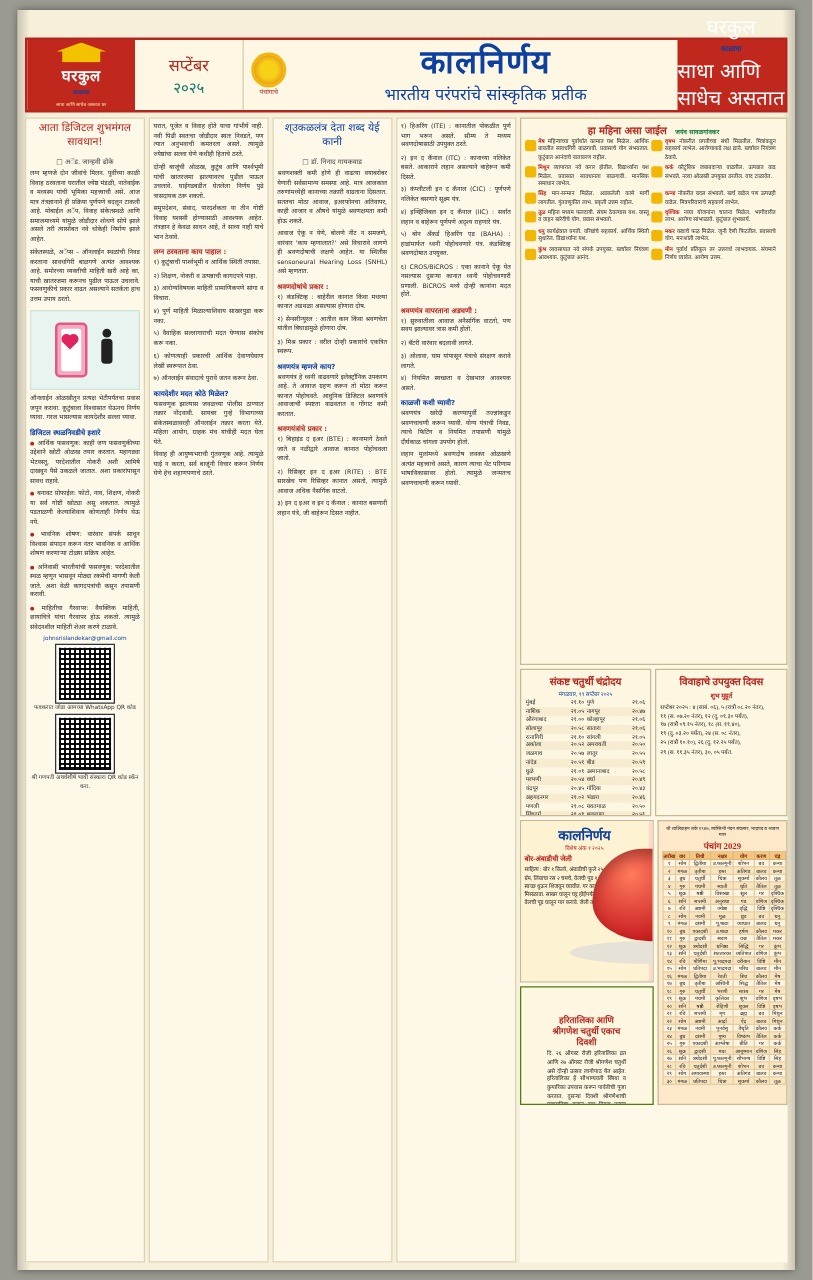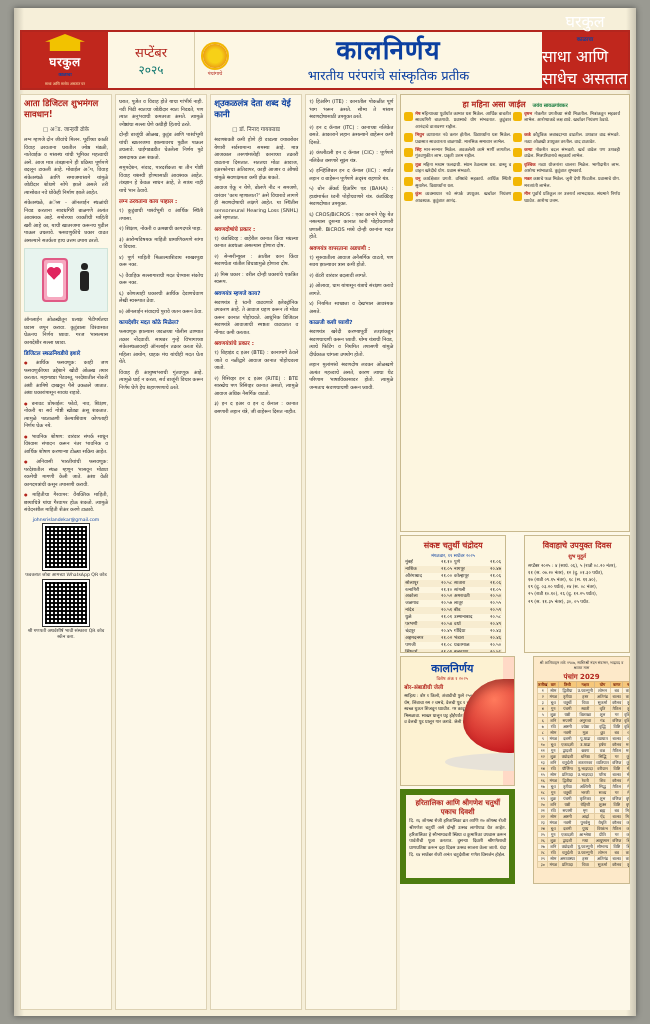--- a/index.html
+++ b/index.html
@@ -67,21 +67,21 @@
   .col{
     background:#fdf8e8;border:1px solid #ddd2b4;padding:3px 3px 2px 3px;
     overflow:hidden;position:relative;
   }
   .c1{width:97px;}
   .c2{width:97px;}
   .c3{width:97px;}
   .c4{width:97px;}
   .c5{flex:1;background:#fdf8e8;border:none;padding:0;display:flex;flex-direction:column;gap:3px;}
   .hd{
-    font-size:8.5px;font-weight:bold;color:#b3261e;text-align:left;line-height:1.25;
+    font-size:8.5px;font-weight:normal;color:#b3261e;text-align:center;line-height:1.25;
     margin-bottom:6px;
   }
   .hd.blue{color:#0b3fa0;}
   .byline{font-size:5.5px;text-align:center;color:#444;margin-bottom:3px;}
   .p{font-size:5px;line-height:1.5;color:#2a2a2a;text-align:justify;margin:0 0 3px 0;}
   .bullet{font-size:5px;line-height:1.5;color:#2a2a2a;text-align:justify;margin:0 0 3px 0;}
   .bullet::before{content:"\25CF";color:#b3261e;font-size:4px;margin-right:2px;}
   .sub{font-size:5.6px;font-weight:bold;color:#0b3fa0;margin:3px 0 2px;}
   .sub.red{color:#b3261e;}
   .phone-art{
@@ -120,21 +120,21 @@
   .box .bh{
     font-size:8px;font-weight:bold;color:#b3261e;text-align:center;margin-bottom:2px;
   }
   .rashi-grid{display:flex;flex-wrap:wrap;gap:2px;}
   .rashi{width:48.2%;display:flex;gap:2px;}
   .rashi .ic{
     width:9px;height:9px;flex:0 0 9px;background:#f2b705;border-radius:2px;margin-top:1px;
   }
   .rashi .tx{font-size:4.4px;line-height:1.45;text-align:justify;color:#2a2a2a;}
   .rashi .tx b{color:#b3261e;}
-  .two{display:flex;gap:18px;}
+  .two{display:flex;gap:3px;font-family:Liberation Serif, serif;}
   .tbl{width:100%;border-collapse:collapse;}
   .tbl td{font-size:4.6px;padding:0 1px;line-height:1.5;color:#222;}
   .tbl td.r{text-align:right;}
   .tbl tr:nth-child(even){background:#f7ecd0;}
   .muh{font-size:4.6px;line-height:1.55;color:#222;}
   .adbox{
     border:1px solid #c8b98f;background:#fff;display:flex;overflow:hidden;height:128px;
   }
   .ad-left{width:96px;background:#fdf2d2;padding:3px;}
   .ad-left .logo{font-size:11px;font-weight:bold;color:#0b3fa0;text-align:center;}
@@ -155,21 +155,21 @@
   .panch{
     border:1px solid #c8b98f;background:#fde9c9;padding:3px;flex:1;overflow:hidden;
   }
   .panch .ph{font-size:7px;font-weight:bold;color:#b3261e;text-align:center;}
   .panch .pnote{font-size:3.8px;text-align:center;color:#333;margin-bottom:2px;}
   .ptbl{width:100%;border-collapse:collapse;}
   .ptbl th{font-size:4px;background:#f6c77a;color:#7a2008;border:1px solid #d9b782;padding:0;}
   .ptbl td{font-size:4px;border:1px solid #e3cda4;padding:0 1px;color:#222;text-align:center;}
   .ptbl tr:nth-child(odd) td{background:#fdf3de;}
   .ptbl tr:nth-child(even) td{background:#f9e4bd;}
-  .festbox{border:6px solid #4d7c0f;background:#fdf6e0;padding:3px;}
+  .festbox{border:1px solid #4d7c0f;background:#fdf6e0;padding:21px;}
   .festbox .fh{font-size:7px;font-weight:bold;color:#b3261e;text-align:center;margin-bottom:2px;}
   .festbox .ft{font-size:4.5px;line-height:1.5;color:#222;text-align:justify;}
   .shadow-l{position:absolute;left:0;top:0;bottom:0;width:10px;background:linear-gradient(90deg,rgba(0,0,0,.18),transparent);}
   .shadow-r{position:absolute;right:0;top:0;bottom:0;width:10px;background:linear-gradient(270deg,rgba(0,0,0,.18),transparent);}
 </style>
 </head>
 <body>
 
 <div class="page">
   <div class="shadow-l"></div>

